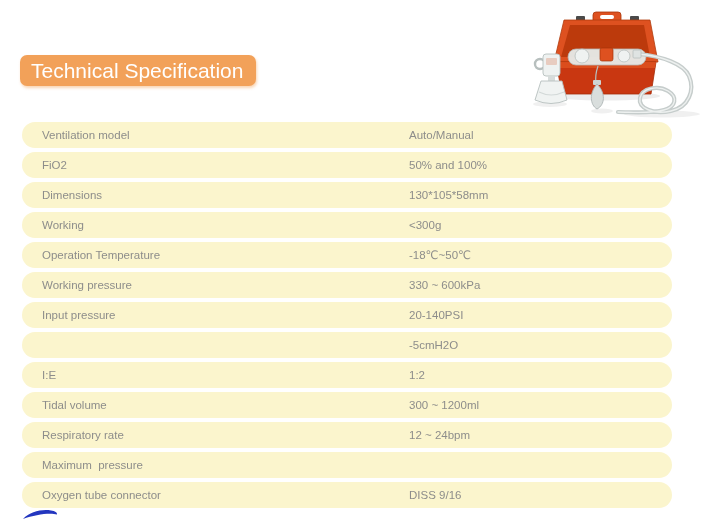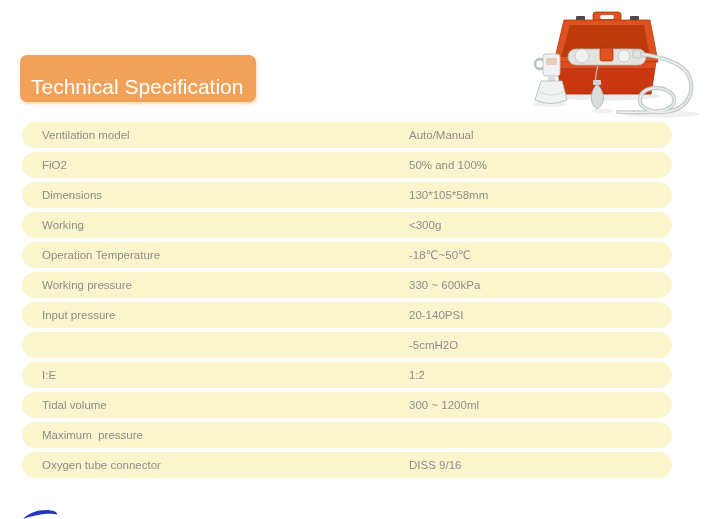--- a/index.html
+++ b/index.html
@@ -6,21 +6,21 @@
   .page{
     position:relative;
     width:725px;height:519px;
     background:#ffffff;
     overflow:hidden;
     font-family:"Liberation Sans","DejaVu Sans",sans-serif;
   }
   .title-banner{
     position:absolute;left:20px;top:55px;
     height:31px;line-height:31px;
-    padding:16px 13px 0 11px;
+    padding:0 13px 0 11px;
     background:var(--title-bg,#F2A159);
     color:var(--title-text,#fff);
     font-size:21px;
     border-radius:7px;
     box-shadow:1px 2px 3px rgba(242,161,89,.45);
     white-space:nowrap;
   }
   .spec-table{
     position:absolute;left:22px;top:122px;width:650px;text-align:center;
   }
@@ -133,20 +133,24 @@
       </div>
       <div class="row">
         <span class="row-label">I:E</span>
         <span class="row-value">1:2</span>
       </div>
       <div class="row">
         <span class="row-label">Tidal volume</span>
         <span class="row-value">300 ~ 1200ml</span>
       </div>
       <div class="row">
+        <span class="row-label">Respiratory rate</span>
+        <span class="row-value">12 ~ 24bpm</span>
+      </div>
+      <div class="row">
         <span class="row-label">Maximum  pressure</span>
       </div>
       <div class="row">
         <span class="row-label">Oxygen tube connector</span>
         <span class="row-value">DISS 9/16</span>
       </div>
     </div>
 
   <svg class="logo-swoosh" viewBox="0 0 36 12" aria-hidden="true">
     <path d="M 0,11 C 7,4 18,1 28,2.5 C 32,3.1 34.5,4.6 34,6.5 C 27,4.5 12,6.5 0,11 Z" style="fill:var(--logo-blue)"></path>

